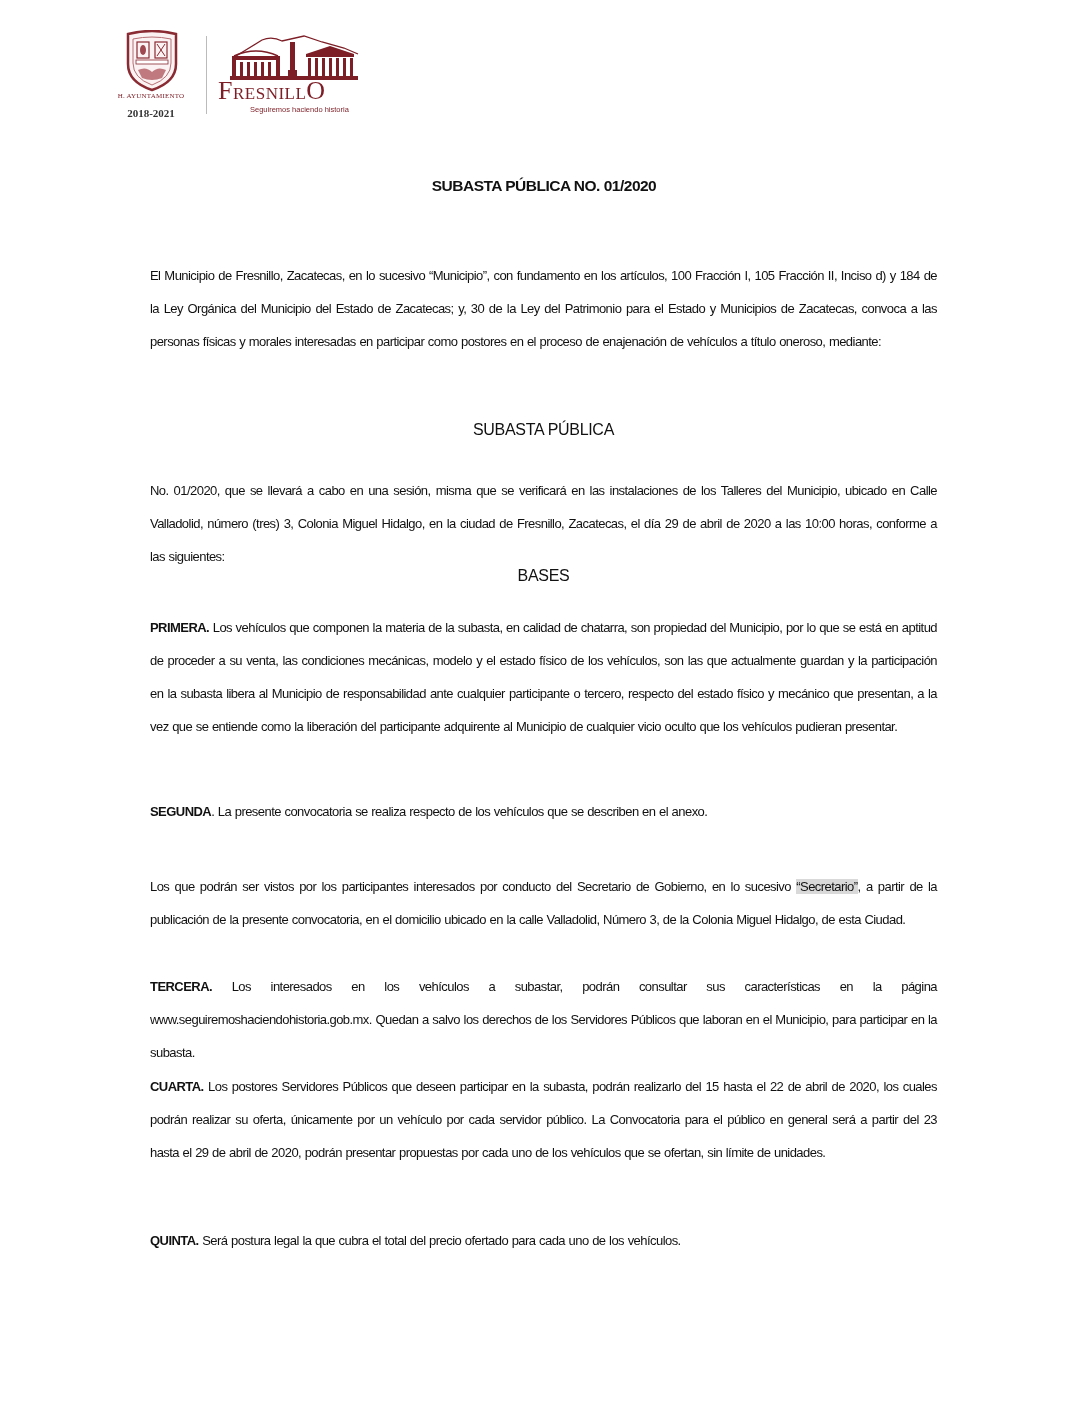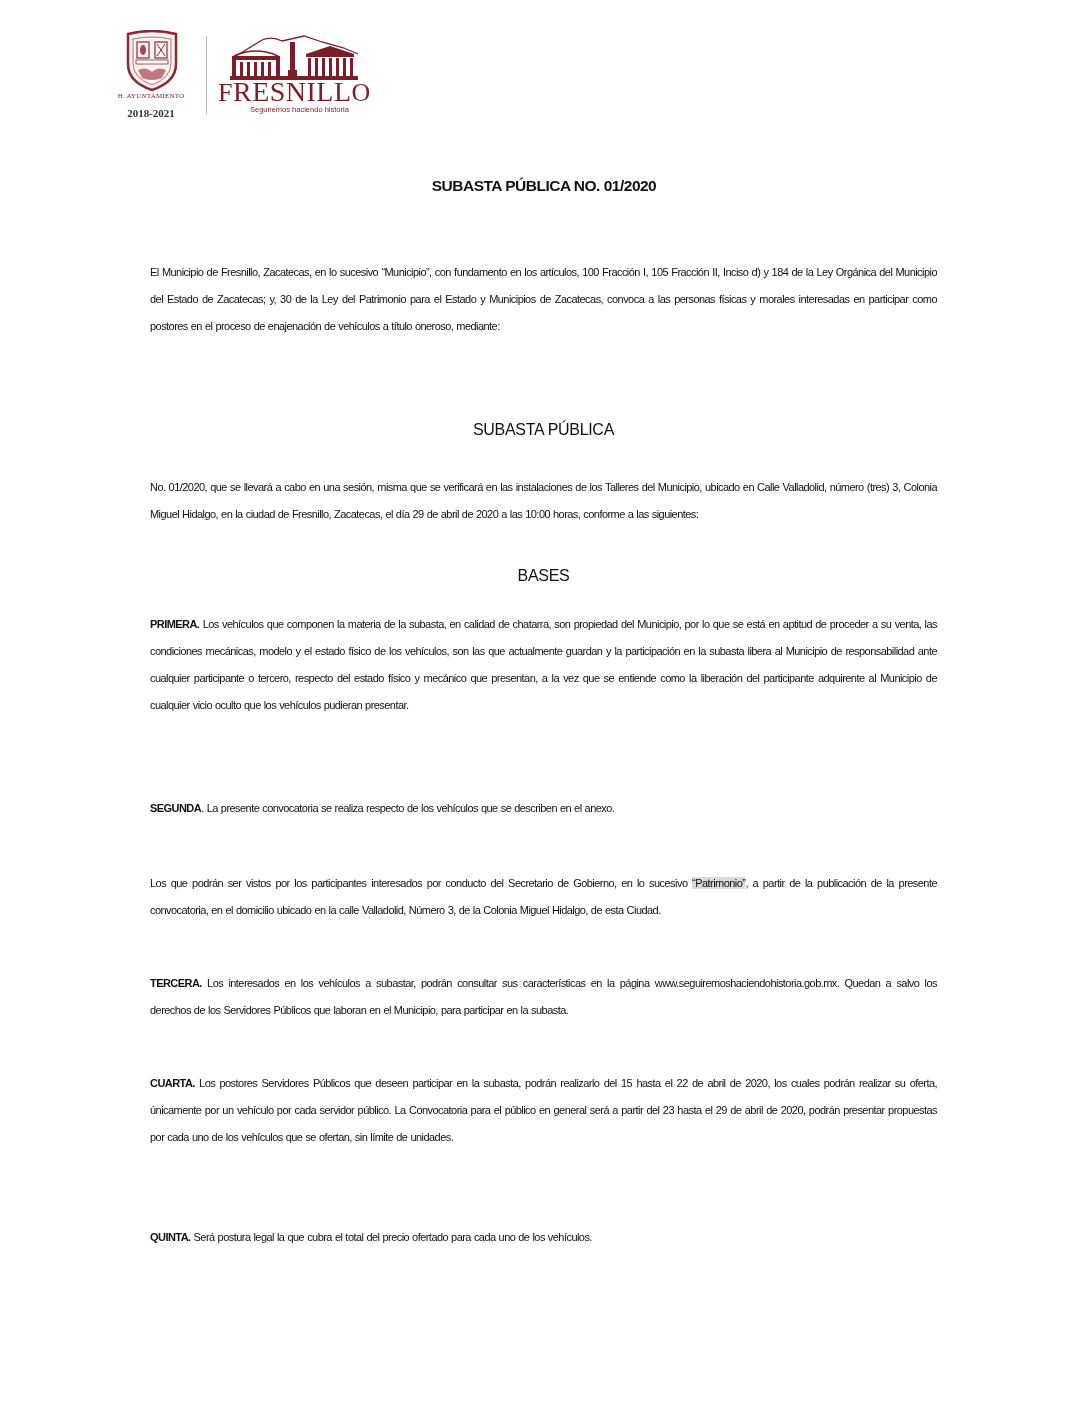--- a/index.html
+++ b/index.html
@@ -37,34 +37,34 @@
     }
     .brand-art { position: absolute; left: 8px; top: 0; width: 140px; height: 50px; }
     .brand-name {
       position: absolute; left: 0; top: 44px; width: 160px;
       font-family: "Liberation Serif", serif;
       color: #7d1e26;
       font-size: 26px;
       letter-spacing: 0.5px;
       white-space: nowrap;
     }
-    .brand-name .small { font-size: 28px; }
+    .brand-name .small { font-size: 17px; }
     .brand-tag {
       position: absolute; left: 32px; top: 73px; width: 120px;
       font-size: 7.5px; color: #7d1e26; white-space: nowrap;
     }
     .title {
       position: absolute; left: 150px; top: 176px; width: 788px;
       text-align: center;
       font-weight: bold; font-size: 15.5px; line-height: 20px;
       letter-spacing: -0.5px;
     }
     .para {
       position: absolute; left: 150px; width: 787px;
-      font-size: 11px; line-height: 27px;
+      font-size: 13px; line-height: 33px;
       text-align: justify;
       letter-spacing: -0.55px;
       word-spacing: 0.5px;
     }
     .heading {
       position: absolute; left: 150px; width: 787px;
       text-align: center; font-weight: normal; font-size: 16px;
       letter-spacing: -0.3px;
     }
     .lead { font-weight: bold; }
@@ -130,19 +130,19 @@
 <div class="heading" style="top:421px;">SUBASTA PÚBLICA</div>
 
 <p class="para" style="top:474px;">No. 01/2020,  que se llevará a cabo en una sesión, misma que se verificará en las instalaciones de los Talleres del Municipio, ubicado en Calle Valladolid,  número  (tres) 3, Colonia Miguel Hidalgo, en la ciudad de Fresnillo, Zacatecas, el día 29 de abril de 2020 a las 10:00 horas, conforme a las siguientes:</p>
 
 <div class="heading" style="top:567px;">BASES</div>
 
 <p class="para" style="top:611px;"><span class="lead">PRIMERA.</span><span> Los vehículos que componen la materia de la subasta, en calidad de chatarra, son propiedad  del Municipio, por lo que se está en aptitud de proceder  a su venta, las condiciones mecánicas, modelo  y el  estado físico de los vehículos, son las que actualmente guardan  y la participación en la subasta libera al Municipio de responsabilidad ante cualquier participante o tercero, respecto del estado físico y mecánico que presentan, a la vez que se entiende como la liberación del participante adquirente al Municipio de cualquier vicio oculto que los vehículos pudieran  presentar.</span></p>
 
 <p class="para" style="top:795px;"><span class="lead">SEGUNDA</span><span>. La presente  convocatoria se realiza respecto de los vehículos que se describen en el anexo.</span></p>
 
-<p class="para" style="top:870px;"><span>Los que podrán ser vistos por los participantes interesados por conducto del Secretario de Gobierno, en lo sucesivo </span><span class="hl">“Patrimonio”</span><span>, a partir de la publicación de la presente convocatoria, en el domicilio ubicado en la calle Valladolid,  Número 3, de la Colonia Miguel Hidalgo, de esta Ciudad.</span></p>
+<p class="para" style="top:870px;"><span>Los que podrán ser vistos por los participantes interesados por conducto del Secretario de Gobierno, en lo sucesivo </span><span class="hl">“Secretario”</span><span>, a partir de la publicación de la presente convocatoria, en el domicilio ubicado en la calle Valladolid,  Número 3, de la Colonia Miguel Hidalgo, de esta Ciudad.</span></p>
 
 <p class="para" style="top:970px;"><span class="lead">TERCERA.</span><span> Los interesados en los vehículos a subastar, podrán  consultar sus características en la página www.seguiremoshaciendohistoria.gob.mx. Quedan a salvo los derechos de los Servidores Públicos que laboran en el Municipio, para participar en la subasta.</span></p>
 
 <p class="para" style="top:1070px;"><span class="lead">CUARTA.</span><span> Los postores Servidores Públicos que deseen participar en la subasta, podrán realizarlo del 15 hasta el 22 de abril de 2020, los cuales podrán  realizar su oferta, únicamente por un vehículo por cada servidor público.  La Convocatoria para el  público en general  será a partir del 23 hasta el 29 de abril de 2020, podrán presentar propuestas  por cada uno de los vehículos que se ofertan, sin límite de unidades.</span></p>
 
 <p class="para" style="top:1224px;"><span class="lead">QUINTA.</span><span> Será postura legal  la que cubra el total del precio ofertado para cada uno de los vehículos.</span></p>
 
 </body></html>

